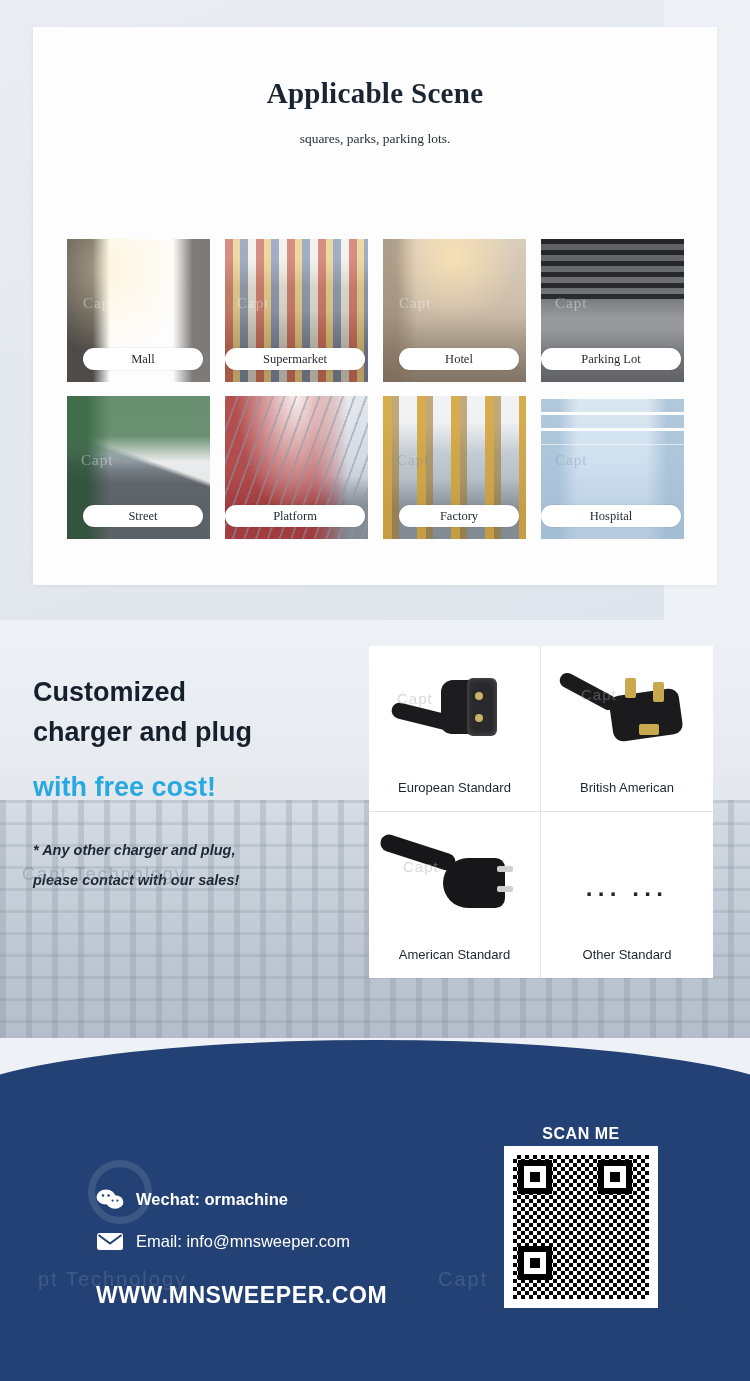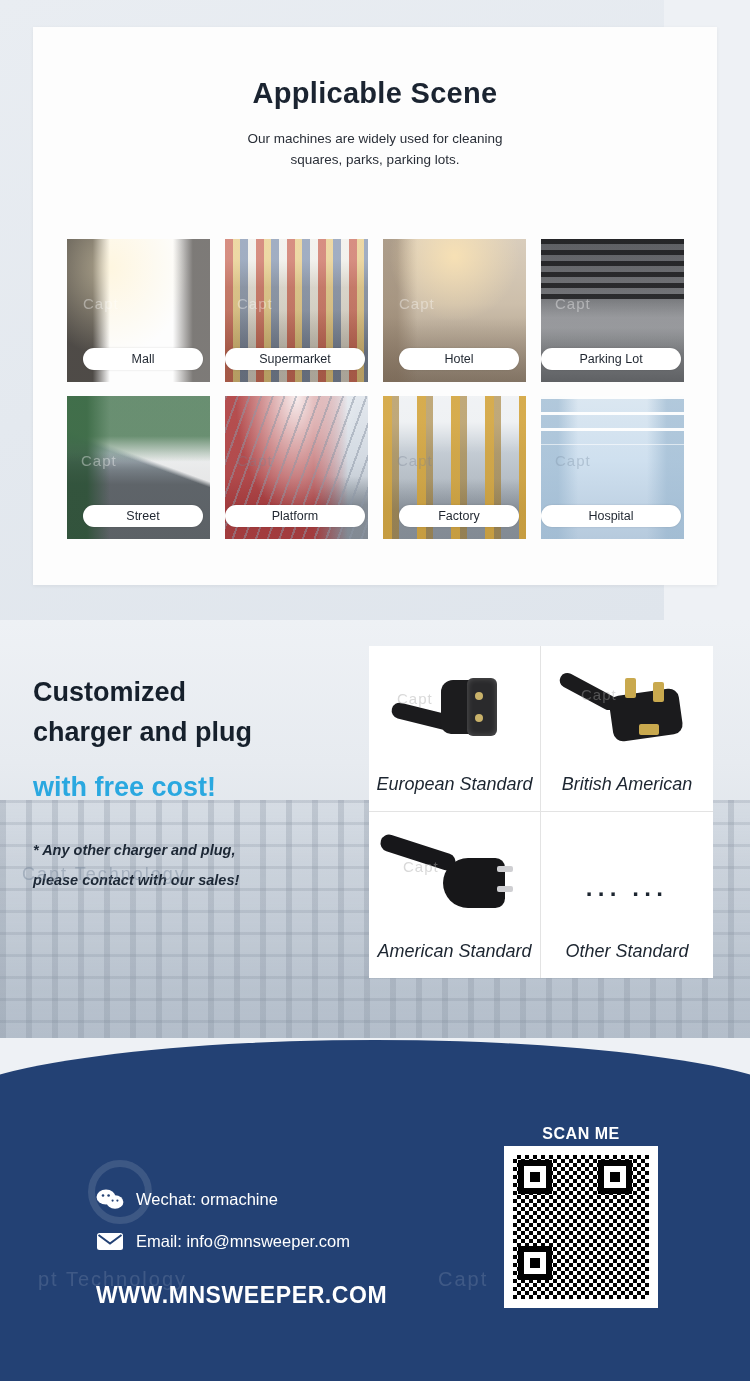--- a/index.html
+++ b/index.html
@@ -11,20 +11,21 @@
     position: relative;
     overflow: hidden;
   }
 
   
   .page-top {
     position: absolute;
     top: 0; left: 0;
     width: 664px; height: 620px;
     background: linear-gradient(160deg, #e9edf2 0%, #dfe5ec 100%);
+    font-family: Liberation Serif, serif;
   }
   .scene-card {
     position: absolute;
     left: 33px; top: 27px;
     width: 684px; height: 558px;
     background: #fdfdfd;
     box-shadow: 0 1px 4px rgba(0,0,0,.06);
   }
   .scene-title {
     text-align: center;
@@ -224,21 +225,21 @@
     position: relative;
     display: flex;
     flex-direction: column;
     align-items: center;
     justify-content: flex-end;
     padding-bottom: 16px;
   }
   .plug-cell.b1 { border-right: 1px solid #e3e3e3; border-bottom: 1px solid #e3e3e3; }
   .plug-cell.b2 { border-bottom: 1px solid #e3e3e3; }
   .plug-cell.b3 { border-right: 1px solid #e3e3e3; }
-  .plug-label { font-size: 18px; color: #1c2530; font-style: italic; }
+  .plug-label { font-size: 13px; color: #1c2530; }
   .plug-art { position: absolute; top: 16px; left: 0; right: 0; height: 104px; }
 
   
   .eu-body {
     position: absolute; left: 72px; top: 18px;
     width: 52px; height: 54px;
     background: #1c1c1e;
     border-radius: 12px 18px 18px 10px;
   }
   .eu-face {
@@ -380,21 +381,20 @@
 </style>
 </head>
 <body>
 
 <div class="page-top">
 
   <div class="scene-card">
     <div class="scene-title">Applicable Scene</div>
 
     <div class="scene-sub">
-      <div>Our machines are widely used for cleaning</div>
       <div>squares, parks, parking lots.</div>
     </div>
 
     <div class="tile-grid">
 
       <div class="tile">
         <div class="ph ph-mall"></div>
         <div class="wm" style="left:16px;top:56px;">Capt</div>
         <div class="caption">Mall</div>
       </div>
@@ -518,21 +518,21 @@
 
     <div class="scan-me">SCAN ME</div>
 
     <div class="qr-box">
       <div class="qr"></div>
       <div class="qr-eye" style="left:14px; top:14px;"></div>
       <div class="qr-eye" style="left:94px; top:14px;"></div>
       <div class="qr-eye" style="left:14px; top:100px;"></div>
     </div>
 
-    <div class="contact-row" style="left:96px; top:178px;">
+    <div class="contact-row" style="left:96px; top:178px;font-weight:bold;">
       <span class="ic">
         <svg viewBox="0 0 28 22" width="28" height="22">
           <ellipse cx="10" cy="9" rx="9.5" ry="7.6" fill="#ffffff"></ellipse>
           <ellipse cx="19" cy="14" rx="8.4" ry="6.8" fill="#ffffff"></ellipse>
           <circle cx="7" cy="7.5" r="1.3" fill="#234174"></circle>
           <circle cx="12.6" cy="7.5" r="1.3" fill="#234174"></circle>
           <circle cx="16.6" cy="12.6" r="1.1" fill="#234174"></circle>
           <circle cx="21.4" cy="12.6" r="1.1" fill="#234174"></circle>
         </svg>
       </span>

